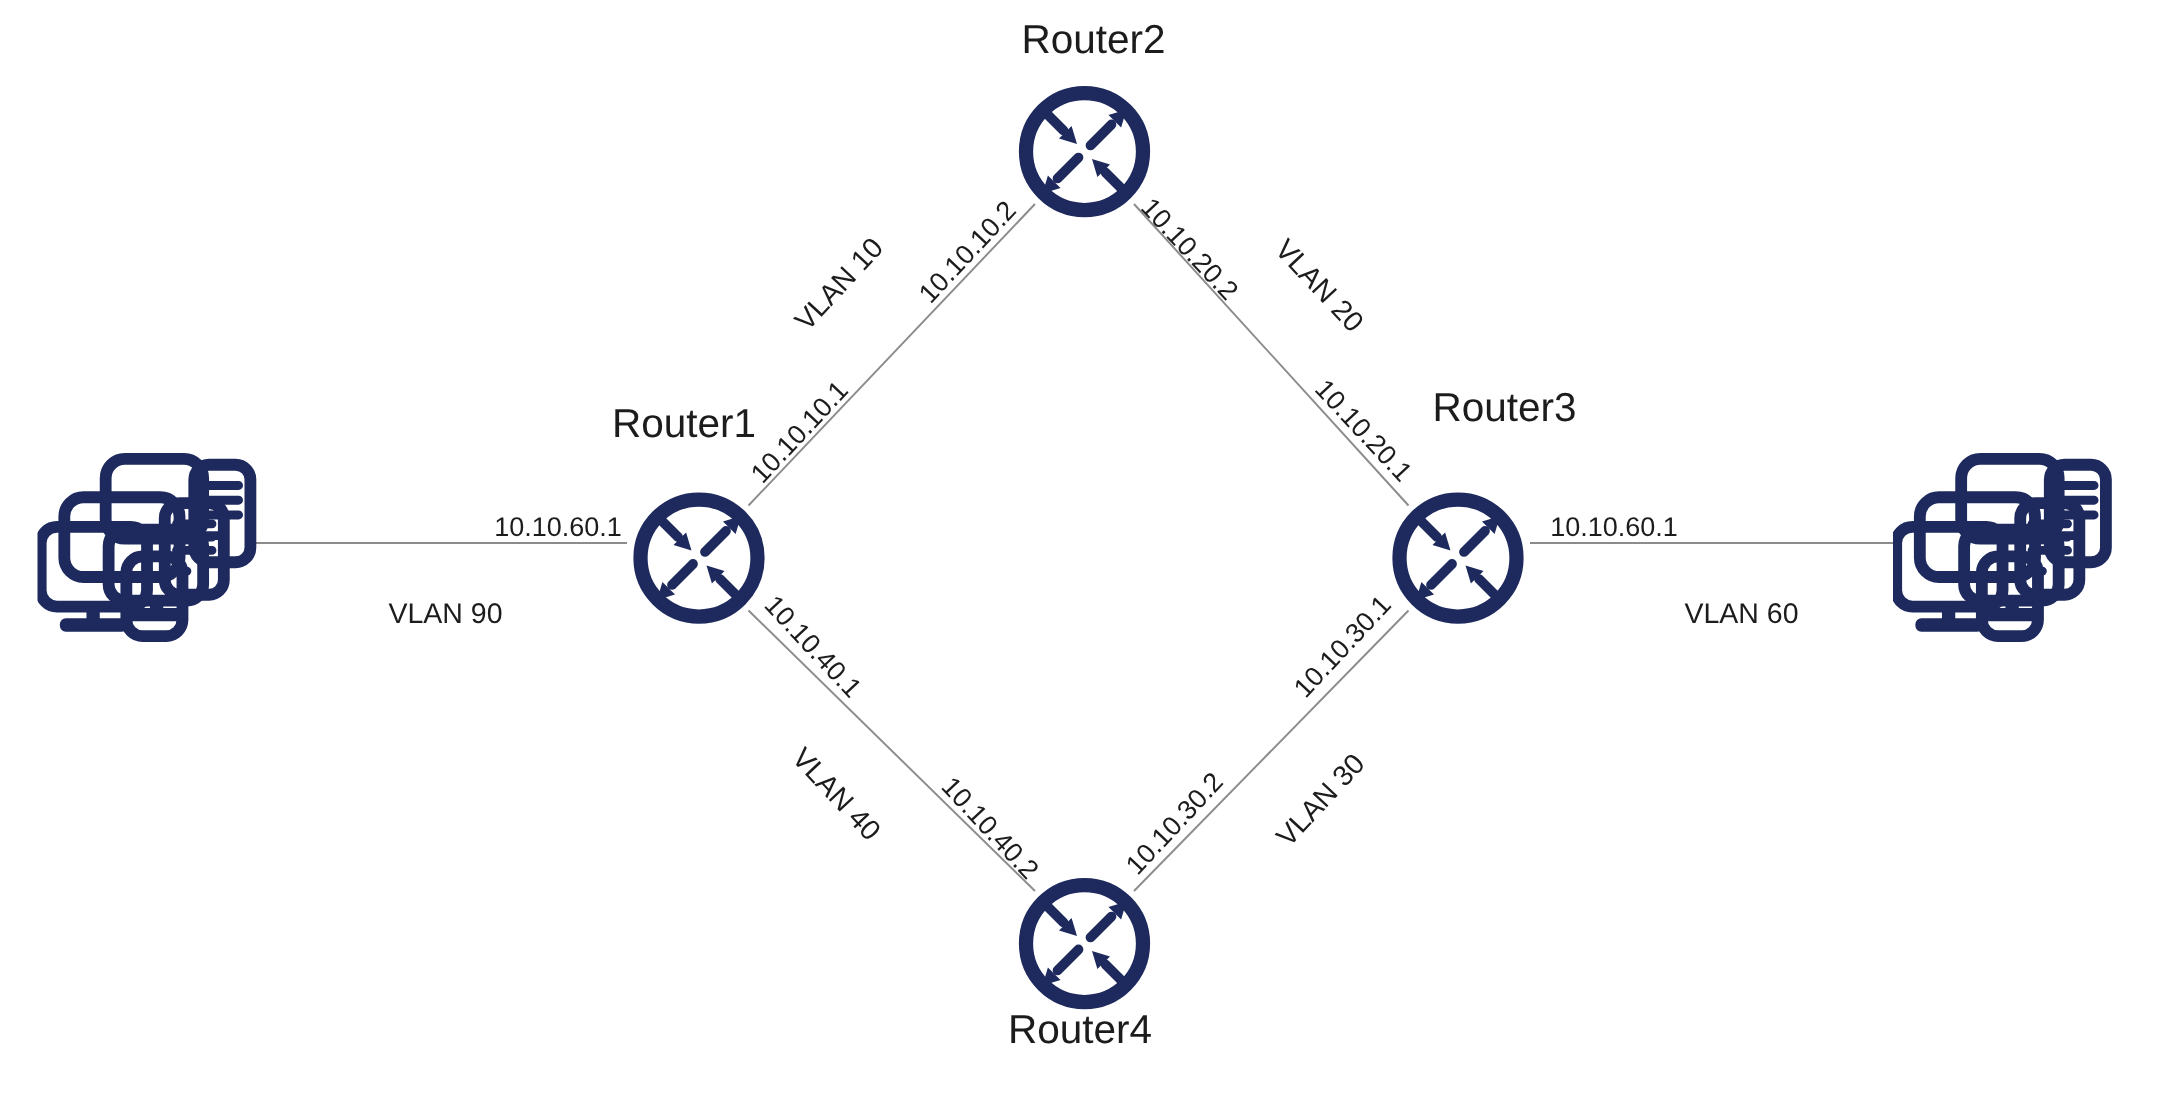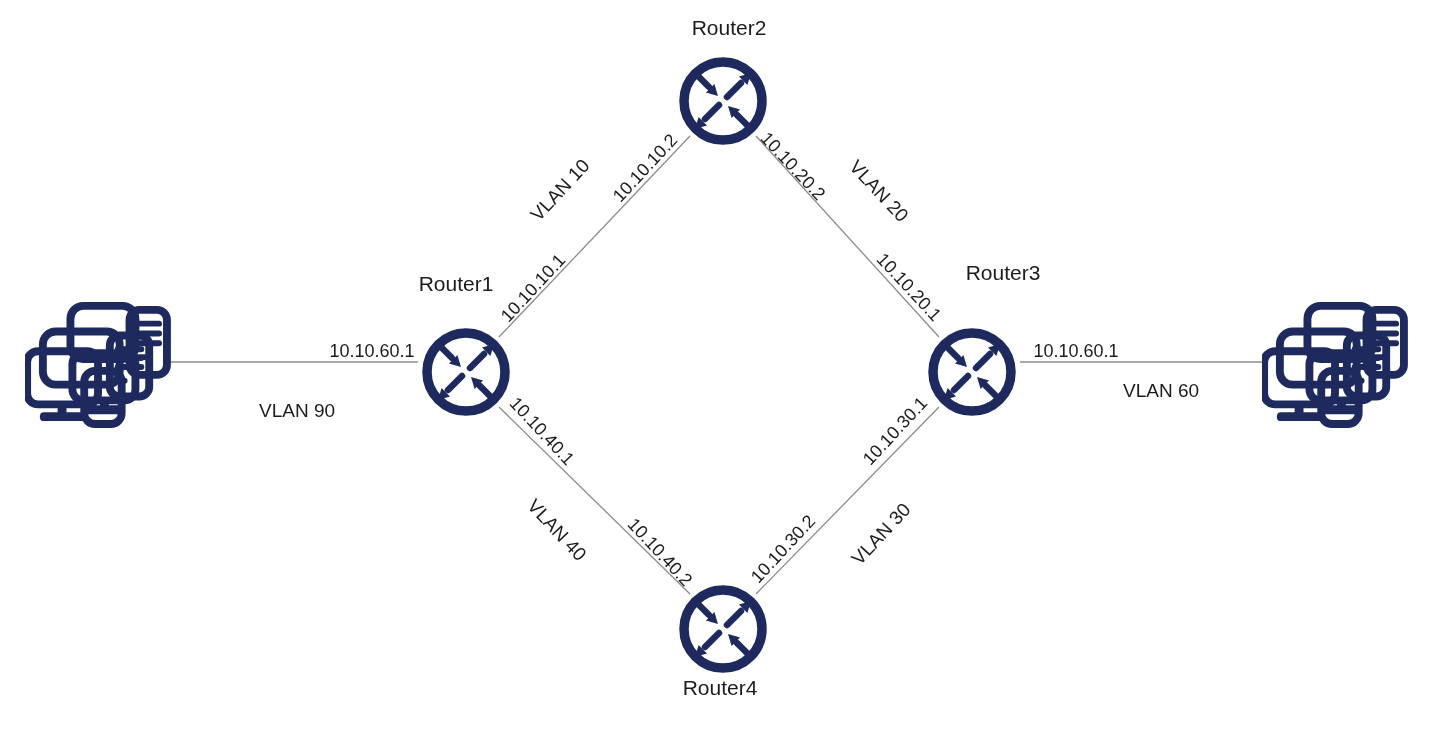--- a/index.html
+++ b/index.html
@@ -7,21 +7,21 @@
     position:relative;width:1440px;height:734px;background:#ffffff;overflow:hidden;
     font-family:"Liberation Sans","DejaVu Sans",sans-serif;color:#1c1c1c;
   }
   .wires{position:absolute;left:0;top:0;}
   .node{position:absolute;}
   .lbl{
     position:absolute;white-space:nowrap;
     transform:translate(-50%,-50%);
     font-size:18px;color:#1c1c1c;line-height:1;
   }
-  .lbl.router{font-size:21px;}
+  .lbl.router{font-size:27px;}
   .lbl.vlan{font-size:19px;}
   .lbl.rot-neg{transform:translate(-50%,-50%) rotate(-47deg);}
   .lbl.rot-pos{transform:translate(-50%,-50%) rotate(47deg);}
   svg{display:block;}
 </style>
 </head>
 <body>
 
 <div id="canvas">
 
@@ -166,15 +166,15 @@
   <span class="lbl rot-neg" style="left:895px;top:431px;">10.10.30.1</span>
 
   <span class="lbl rot-pos" style="left:542px;top:431px;">10.10.40.1</span>
   <span class="lbl vlan rot-pos" style="left:557px;top:530px;">VLAN 40</span>
   <span class="lbl rot-pos" style="left:660px;top:552px;">10.10.40.2</span>
 
   <span class="lbl" style="left:372px;top:351px;">10.10.60.1</span>
   <span class="lbl vlan" style="left:297px;top:410px;">VLAN 90</span>
 
   <span class="lbl" style="left:1076px;top:351px;">10.10.60.1</span>
-  <span class="lbl vlan" style="left:1161px;top:390px;">VLAN 60</span>
+  <span class="lbl vlan" style="left:1161px;top:410px;">VLAN 60</span>
 
 </div>
 
 </body></html>

